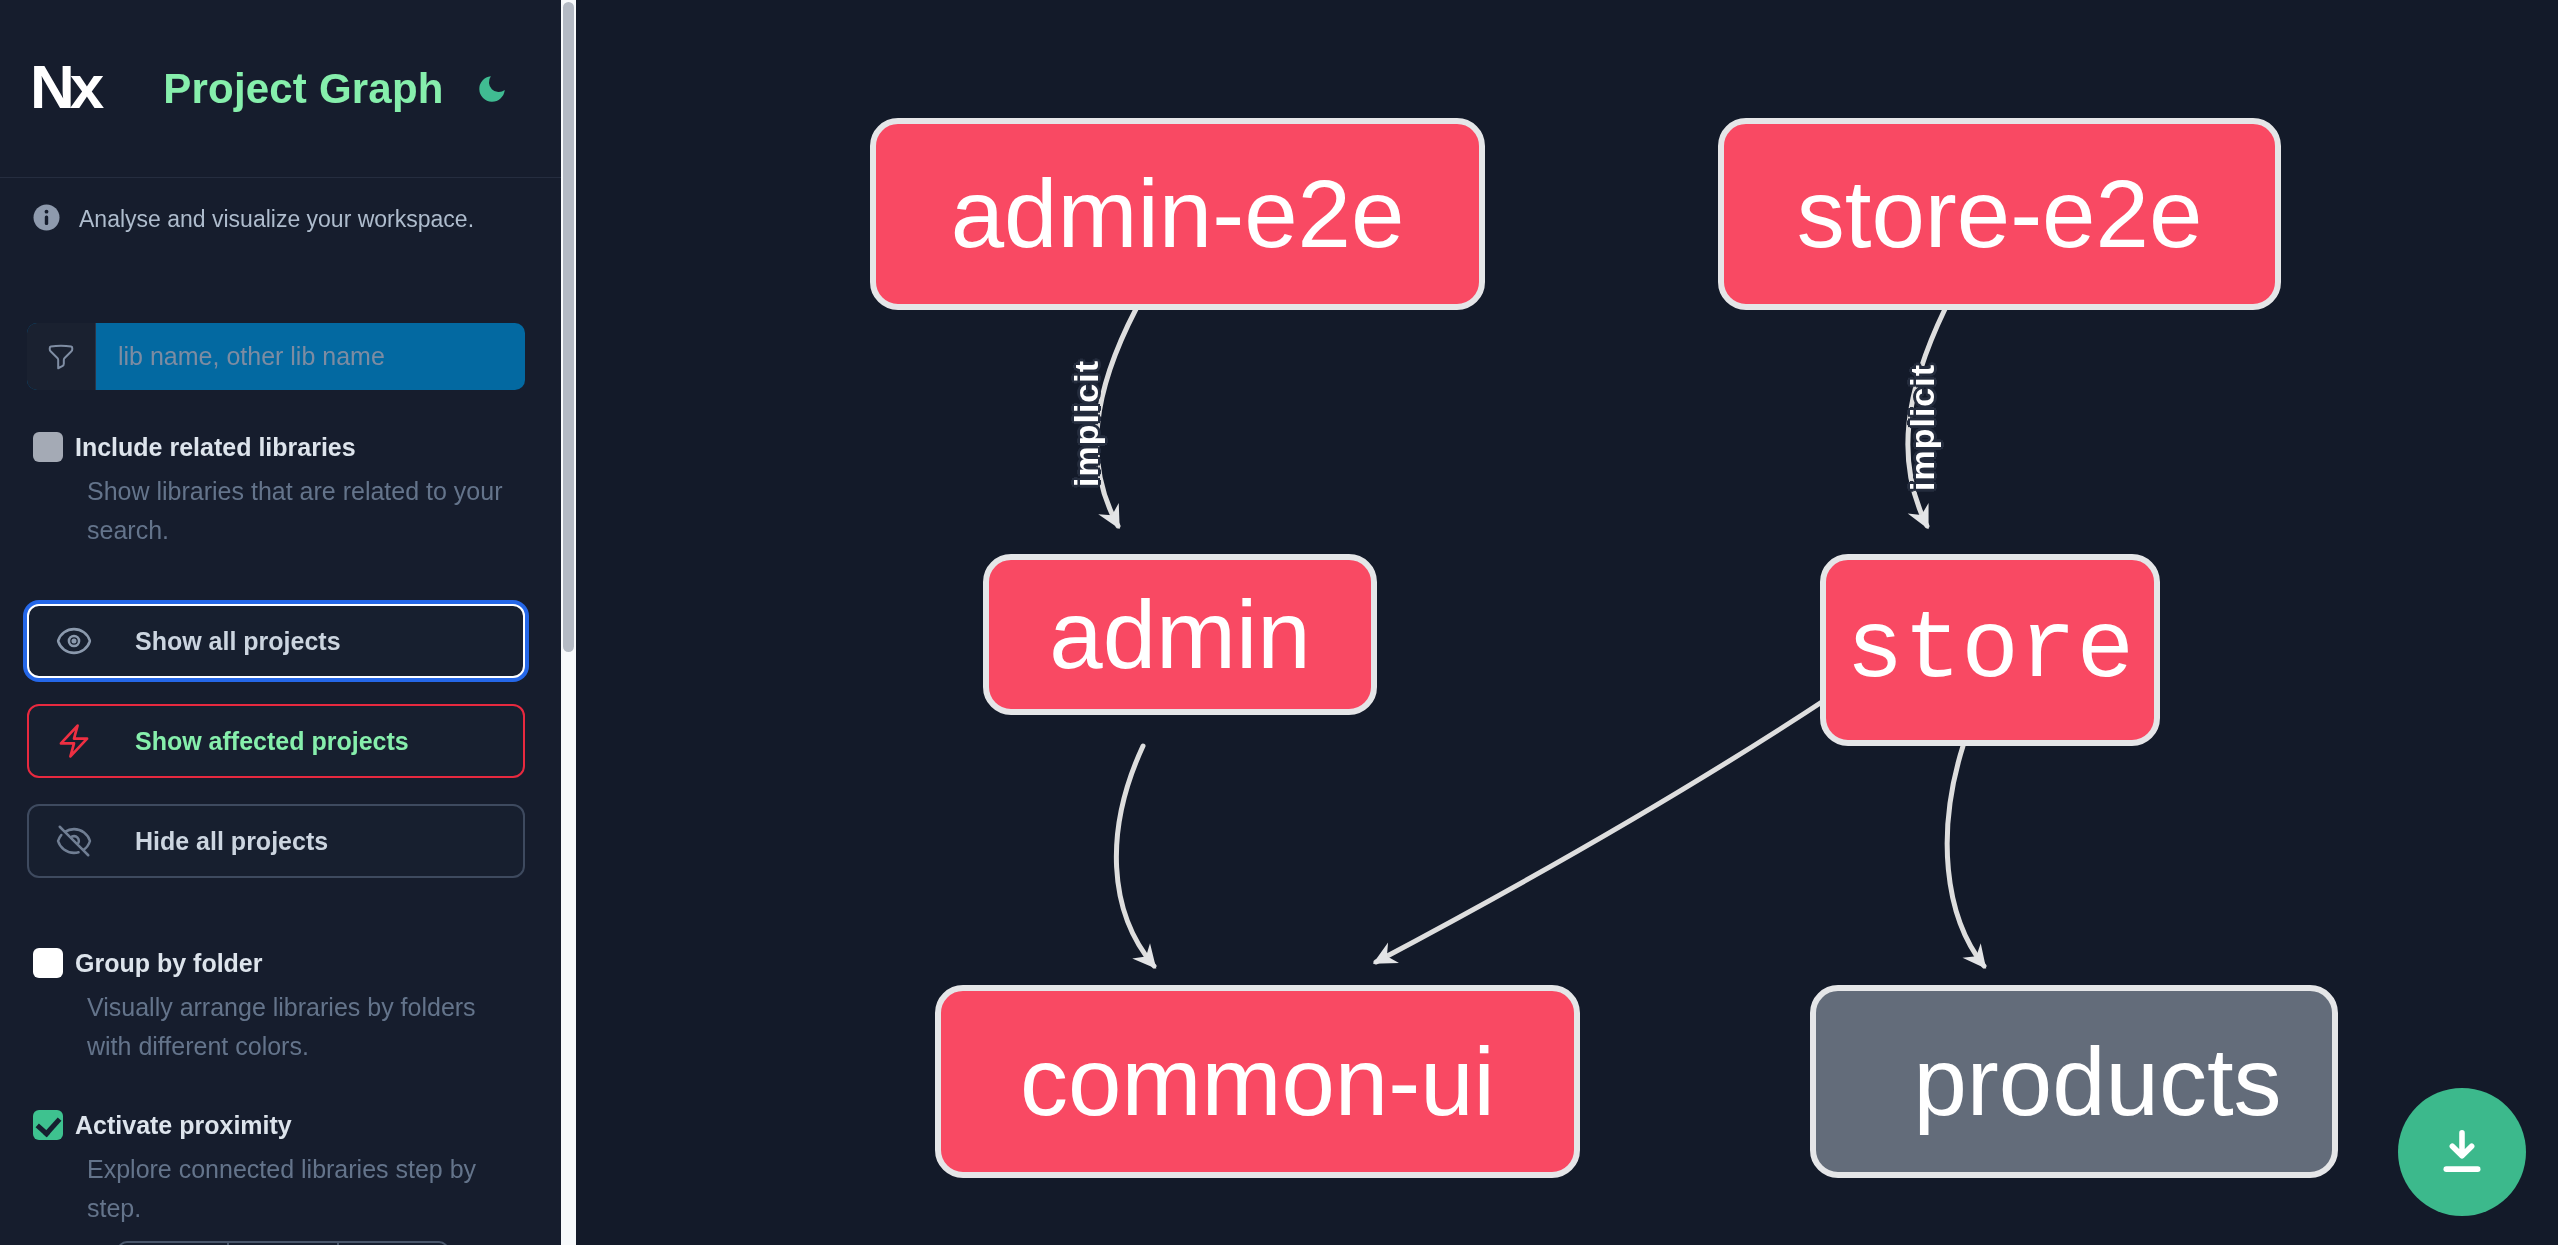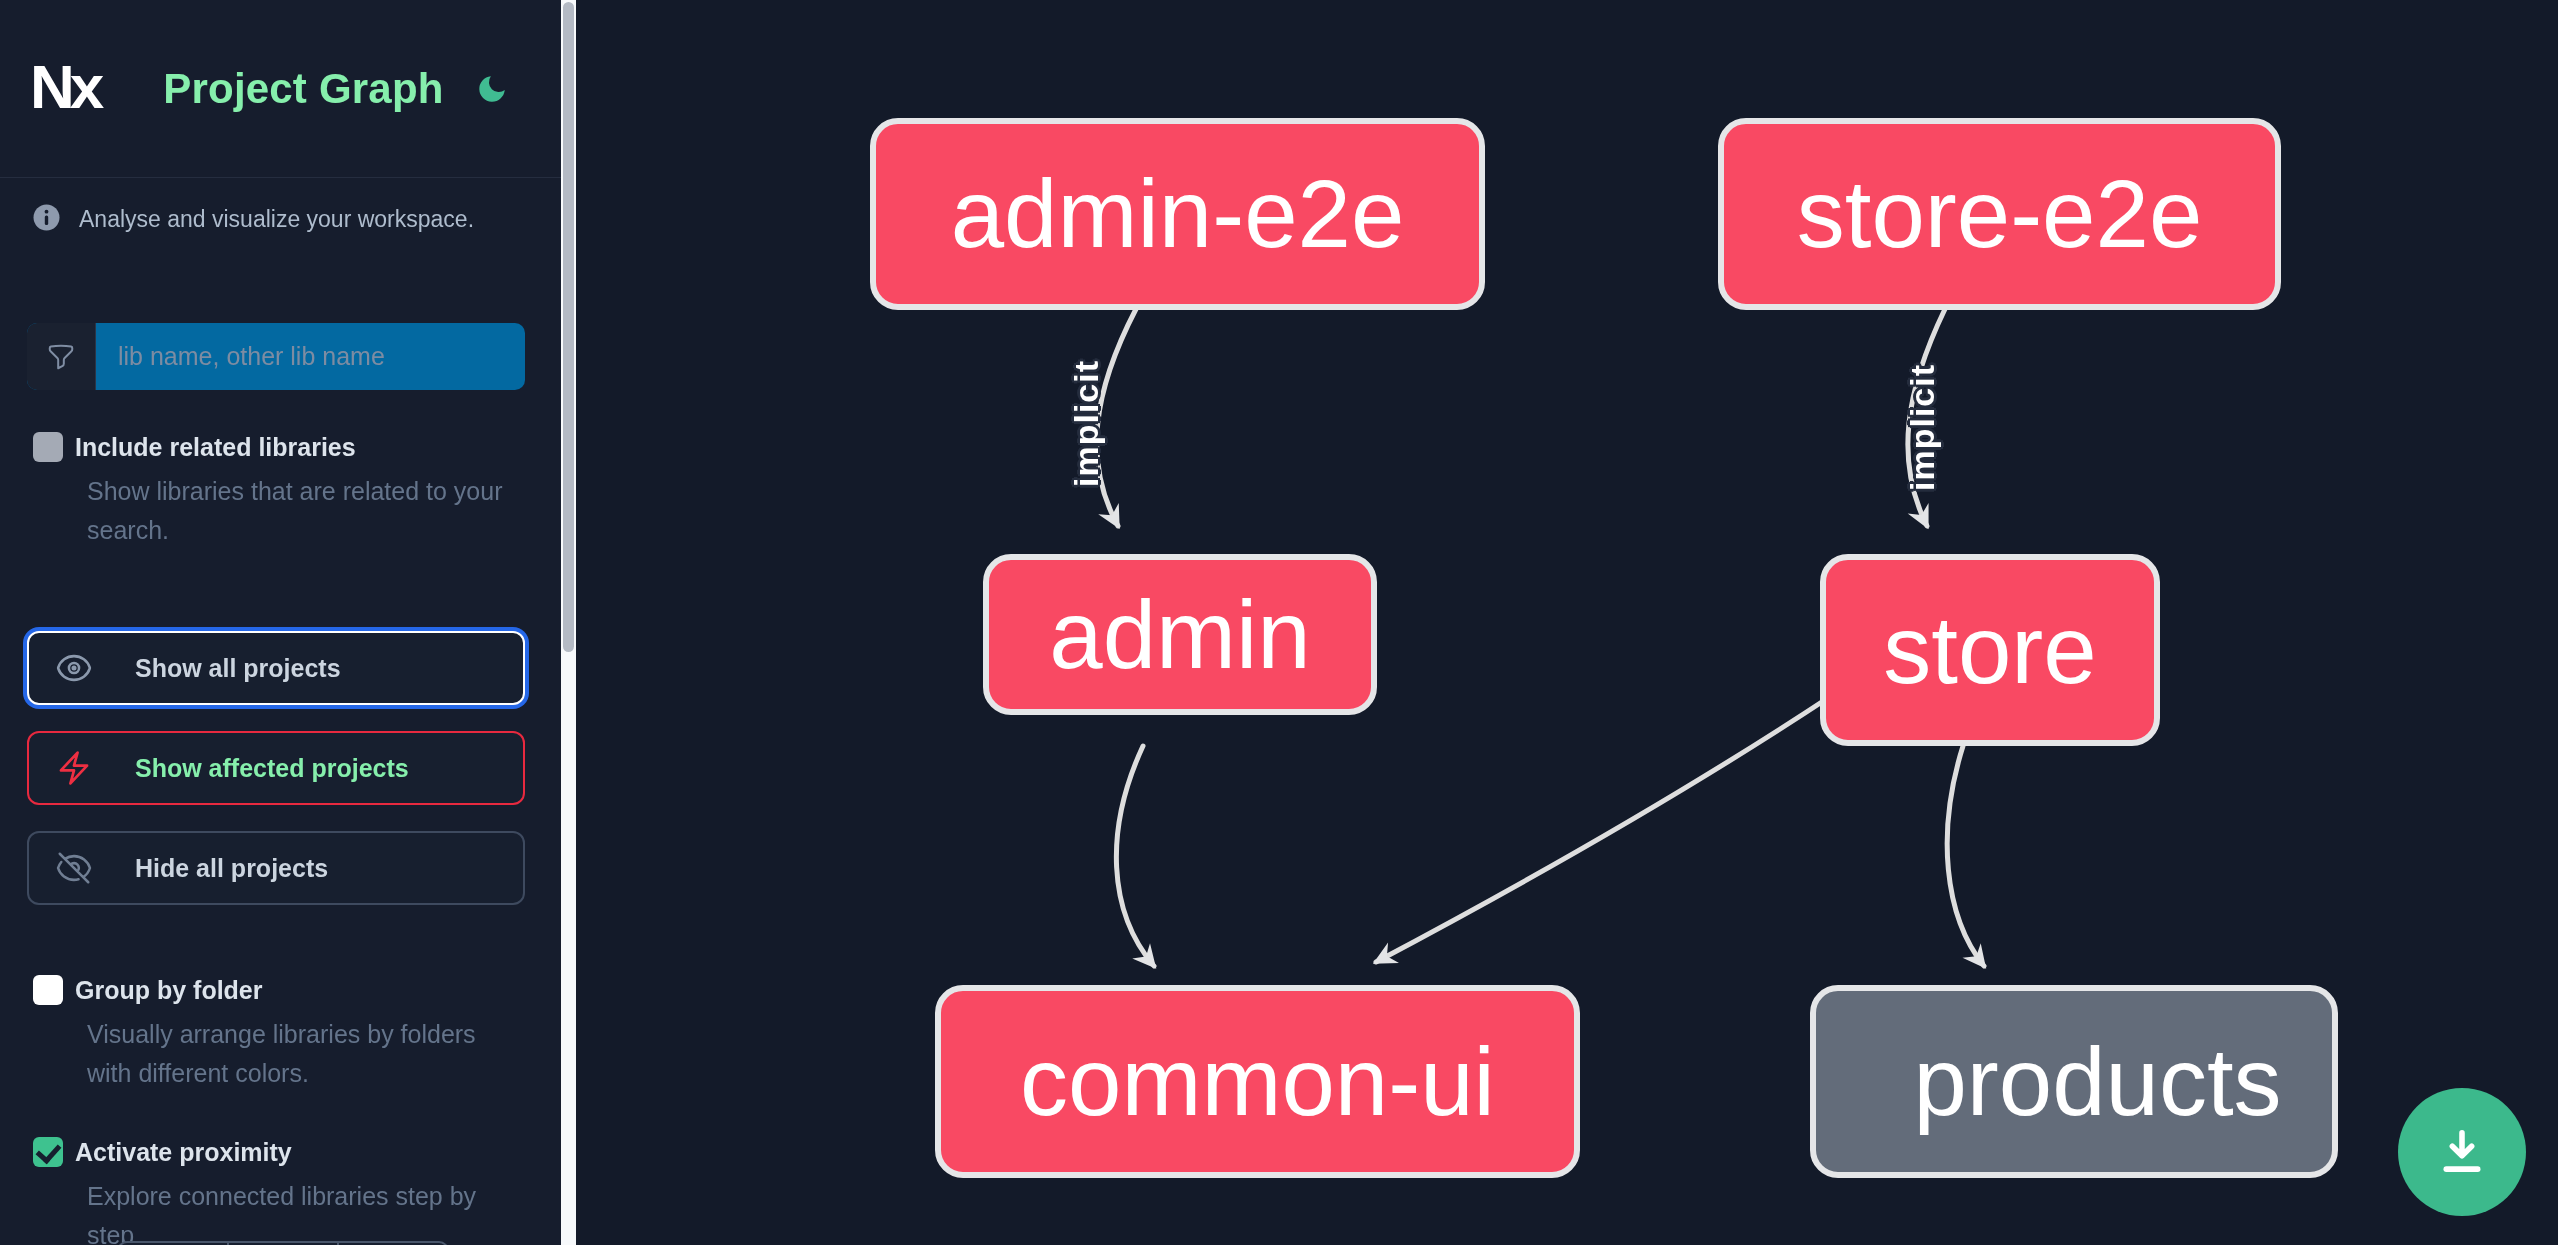--- a/index.html
+++ b/index.html
@@ -51,21 +51,21 @@
   .cbox.gray  { background:#a4aab5; }
   .cbox.white { background:#ffffff; }
   .cbox.checked { background:#3ec28f; }
   .cbox.checked::after {
     content:""; position:absolute; left:8px; top:3px; width:10px; height:17px;
     border:solid #16202f; border-width:0 5px 5px 0; transform:rotate(42deg);
   }
   .opt-label { color:#dde4ec; font-size:25px; font-weight:700; }
   .opt-desc  { color:#64748b; font-size:25px; line-height:39px; margin:10px 0 0 54px; max-width:430px; }
 
-  .actions { padding:0 36px 0 27px; margin-top:81px; }
+  .actions { padding:0 36px 0 27px; margin-top:54px; }
   .act-btn {
     width:100%; height:74px; border-radius:12px; background:#171f2f;
     display:flex; align-items:center; padding:0 26px; gap:42px;
     border:2px solid #3e4a5f; cursor:pointer; margin-bottom:26px;
     font-family:"Liberation Sans", sans-serif;
   }
   .act-btn .lbl { color:#ccd5e0; font-size:25px; font-weight:600; }
   .act-btn.focused {
     border:2px solid #ffffff;
     box-shadow:0 0 0 4px #2567e8;
@@ -236,21 +236,21 @@
       <path d="M 1387 746 C 1360 832 1368 916 1408 966" marker-end="url(#arrow)"></path>
     </g>
   </svg>
 
   <div class="edge-label" style="left:400px; top:404px;">implicit</div>
   <div class="edge-label" style="left:1236px; top:408px;">implicit</div>
 
   <div class="node" style="left:294px;  top:118px; width:615px; height:192px;">admin-e2e</div>
   <div class="node" style="left:1142px; top:118px; width:563px; height:192px;">store-e2e</div>
   <div class="node" style="left:407px;  top:554px; width:394px; height:161px;">admin</div>
-  <div class="node" style="left:1244px; top:554px; width:340px; height:192px;">store</div>
+  <div class="node" style="left:1244px; top:554px; width:340px; height:192px;font-family:Liberation Mono, monospace;">store</div>
   <div class="node" style="left:359px;  top:985px; width:645px; height:193px;">common-ui</div>
   <div class="node gray" style="left:1234px; top:985px; width:528px; height:193px;">products</div>
 </div>
 
 <button class="fab">
   <span>
     <svg width="58" height="58" viewBox="0 0 24 24" fill="none" stroke="#ffffff" stroke-width="2.3" stroke-linecap="round" stroke-linejoin="round">
       <path d="M12 4.5v9.5m0 0-4-4m4 4 4-4"></path>
       <path d="M5.5 19.5h13"></path>
     </svg>

